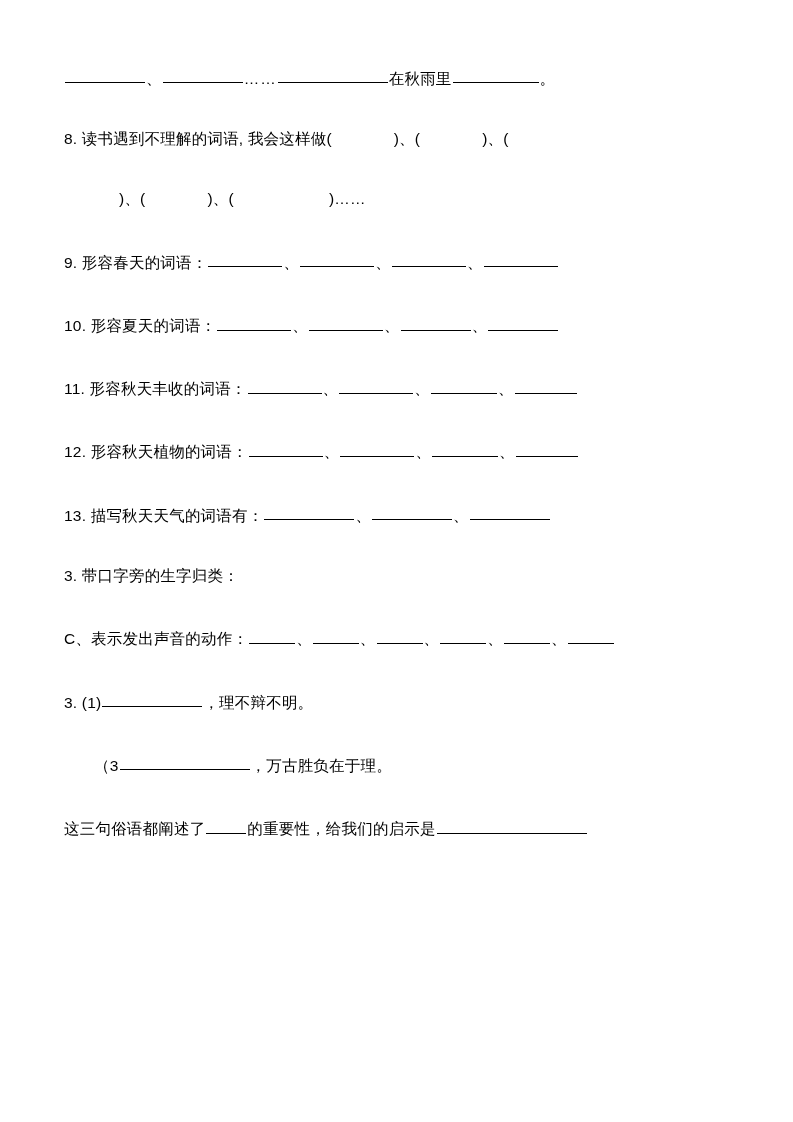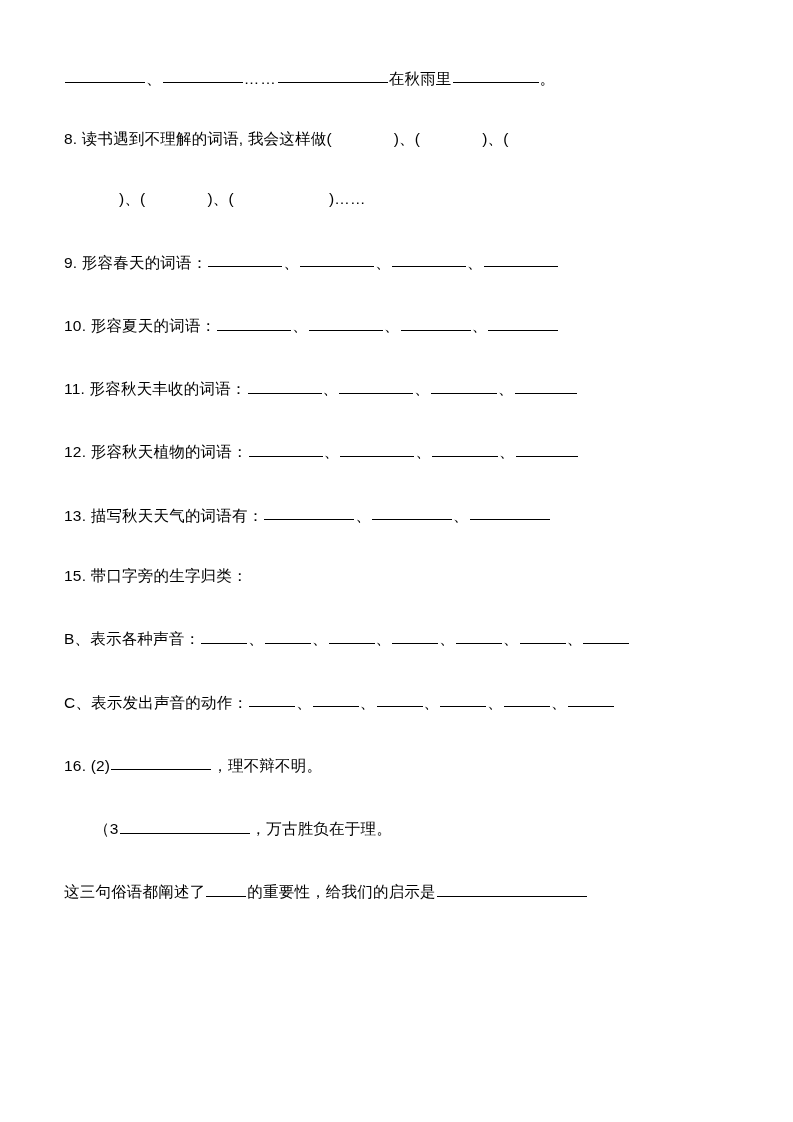--- a/index.html
+++ b/index.html
@@ -90,34 +90,31 @@
   <div class="line">
     <span>12. 形容秋天植物的词语：</span><span class="blank b74"></span><span>、</span><span class="blank b74"></span><span>、</span><span class="blank b66"></span><span>、</span><span class="blank b62"></span>
   </div>
 
   <div class="line">
     <span>13. 描写秋天天气的词语有：</span><span class="blank b90"></span><span>、</span><span class="blank b80"></span><span>、</span><span class="blank b80"></span>
   </div>
 
 
   <div class="line">
-    <span>15. 带口字旁的生字归类：</span>
+    <span>3. 带口字旁的生字归类：</span>
   </div>
 
 
-  <div class="line">
-    <span>B、表示各种声音：</span><span class="blank b46"></span><span>、</span><span class="blank b46"></span><span>、</span><span class="blank b46"></span><span>、</span><span class="blank b46"></span><span>、</span><span class="blank b46"></span><span>、</span><span class="blank b46"></span><span>、</span><span class="blank b46"></span>
-  </div>
 
   <div class="line">
     <span>C、表示发出声音的动作：</span><span class="blank b46"></span><span>、</span><span class="blank b46"></span><span>、</span><span class="blank b46"></span><span>、</span><span class="blank b46"></span><span>、</span><span class="blank b46"></span><span>、</span><span class="blank b46"></span>
   </div>
 
   <div class="line">
-    <span>16. (2)</span><span class="blank b100"></span><span>，理不辩不明。</span>
+    <span>3. (1)</span><span class="blank b100"></span><span>，理不辩不明。</span>
   </div>
 
 
   <div class="line indent-3">
     <span>（3</span><span class="blank b130"></span><span>，万古胜负在于理。</span>
   </div>
 
   <div class="line">
     <span>这三句俗语都阐述了</span><span class="blank b40"></span><span>的重要性，给我们的启示是</span><span class="blank b150"></span>
   </div>

